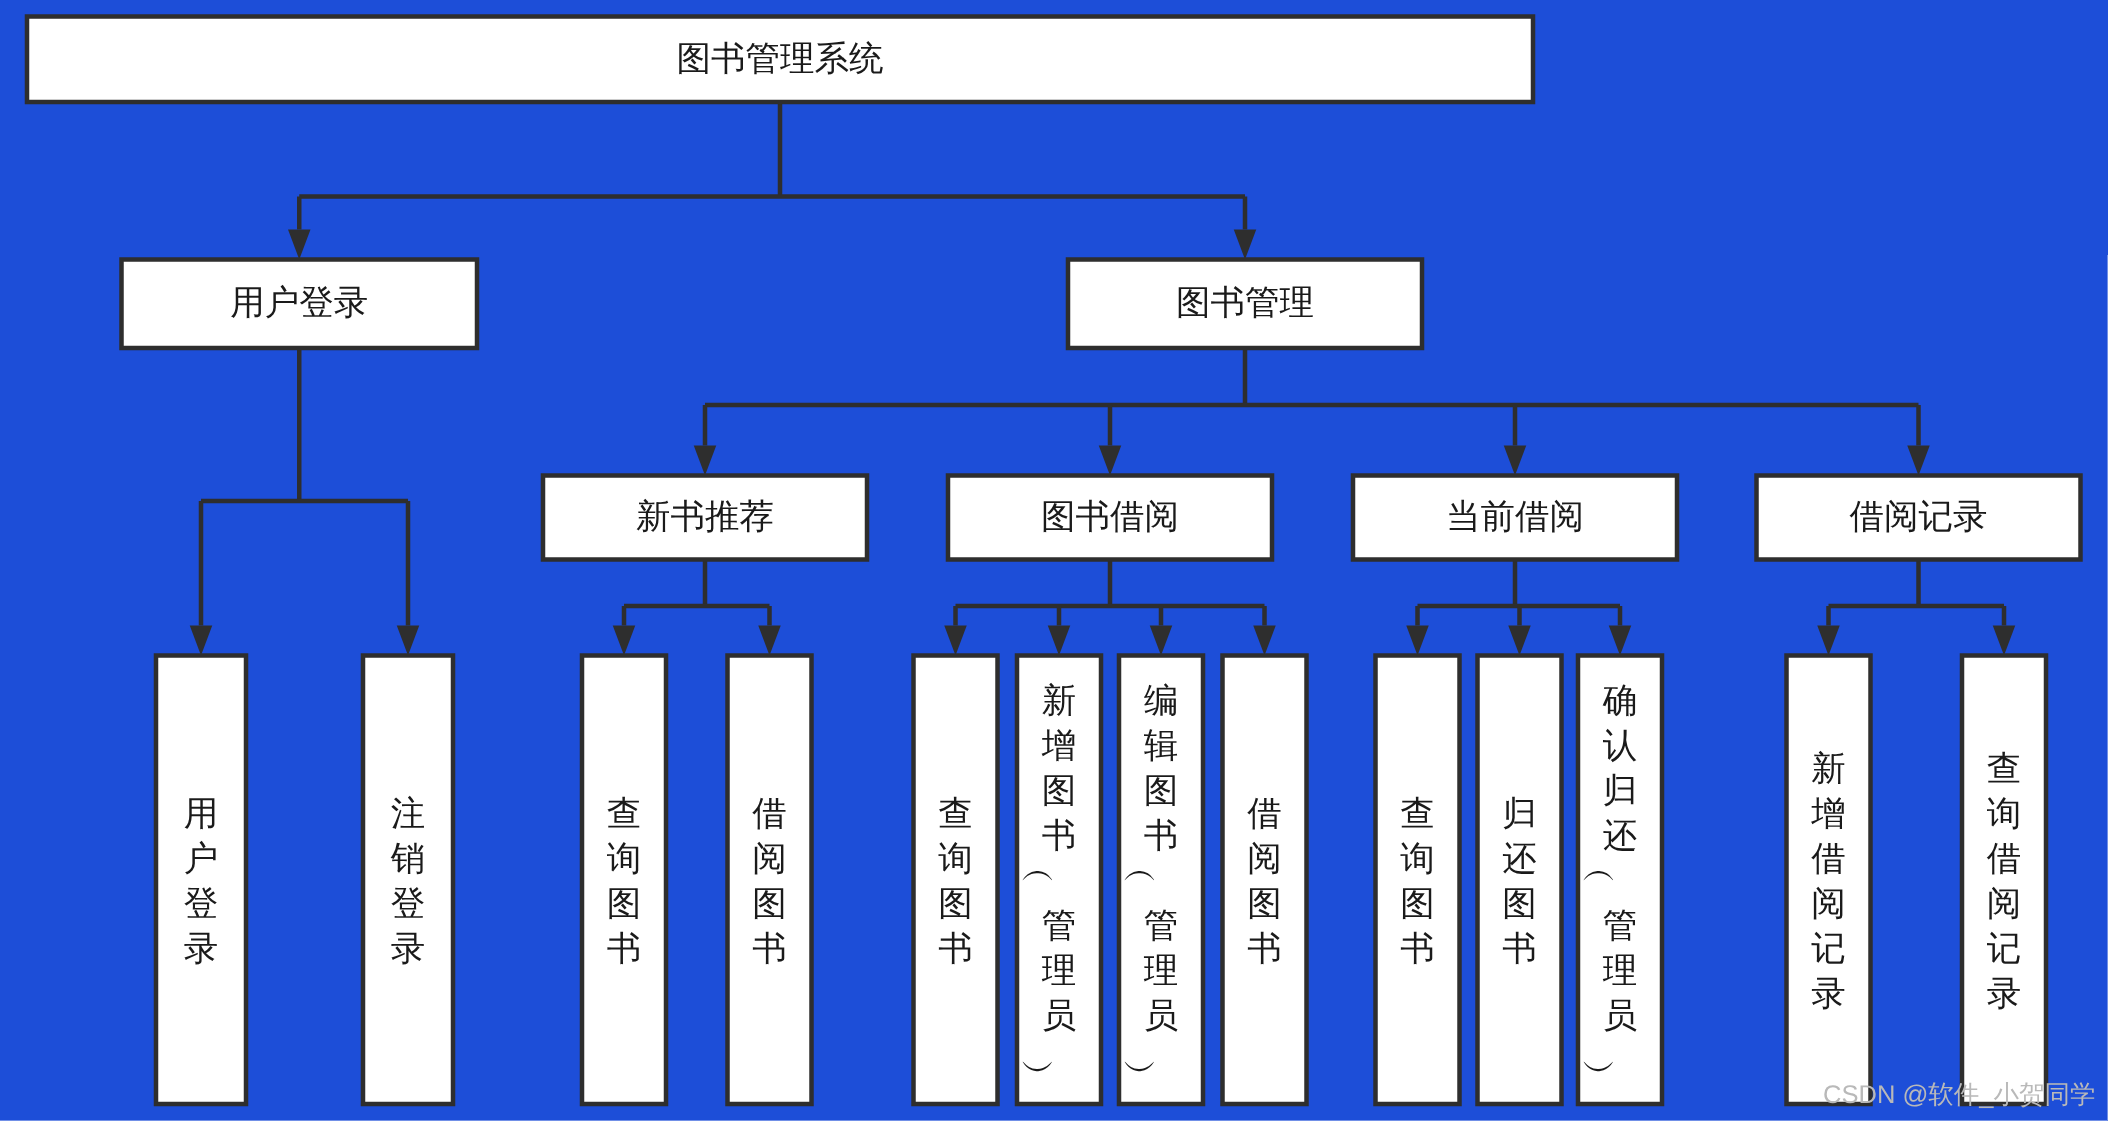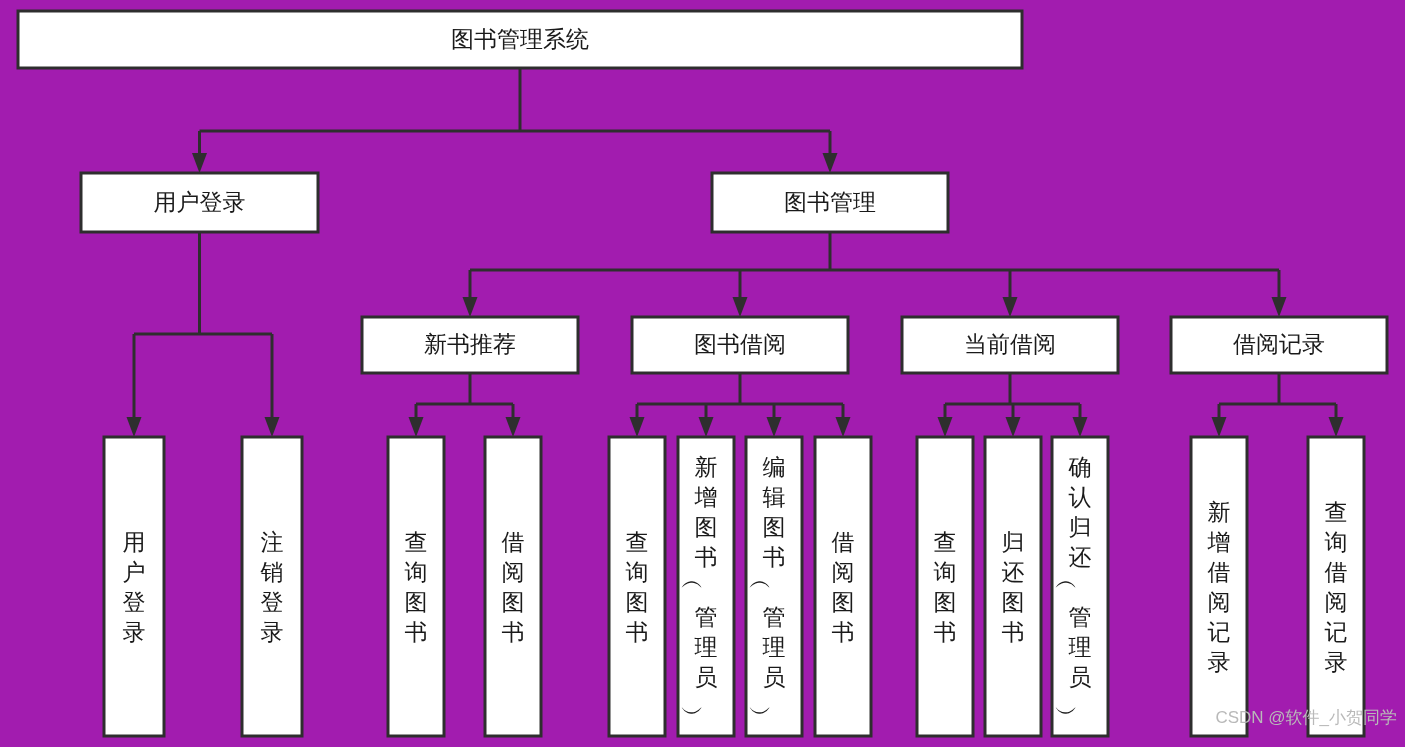--- a/index.html
+++ b/index.html
@@ -11,21 +11,21 @@
   body {
     width: 1405px;
     height: 747px;
     font-family: "Liberation Sans", "DejaVu Sans", sans-serif;
     overflow: hidden;
   }
   #diagram-root {
     position: relative;
     width: 1405px;
     height: 747px;
-    background: #a21caf;
+    background: #1d4ed8;
   }
   svg#tree-svg {
     position: absolute;
     top: 0;
     left: 0;
     width: 1405px;
     height: 747px;
     display: block;
   }
   .node-box {
@@ -52,21 +52,21 @@
   }
   .node-label-v {
     font-family: "Liberation Sans", "DejaVu Sans", sans-serif;
     font-size: 23px;
     fill: #1a1a1a;
     text-anchor: middle;
   }
   .watermark-text {
     position: absolute;
     right: 8px;
-    bottom: 18px;
+    bottom: 6px;
     font-family: "Liberation Sans", "DejaVu Sans", sans-serif;
     font-size: 17px;
     color: #b9b9b9;
     white-space: nowrap;
     user-select: none;
     pointer-events: none;
   }
 </style>
 </head>
 <body>

